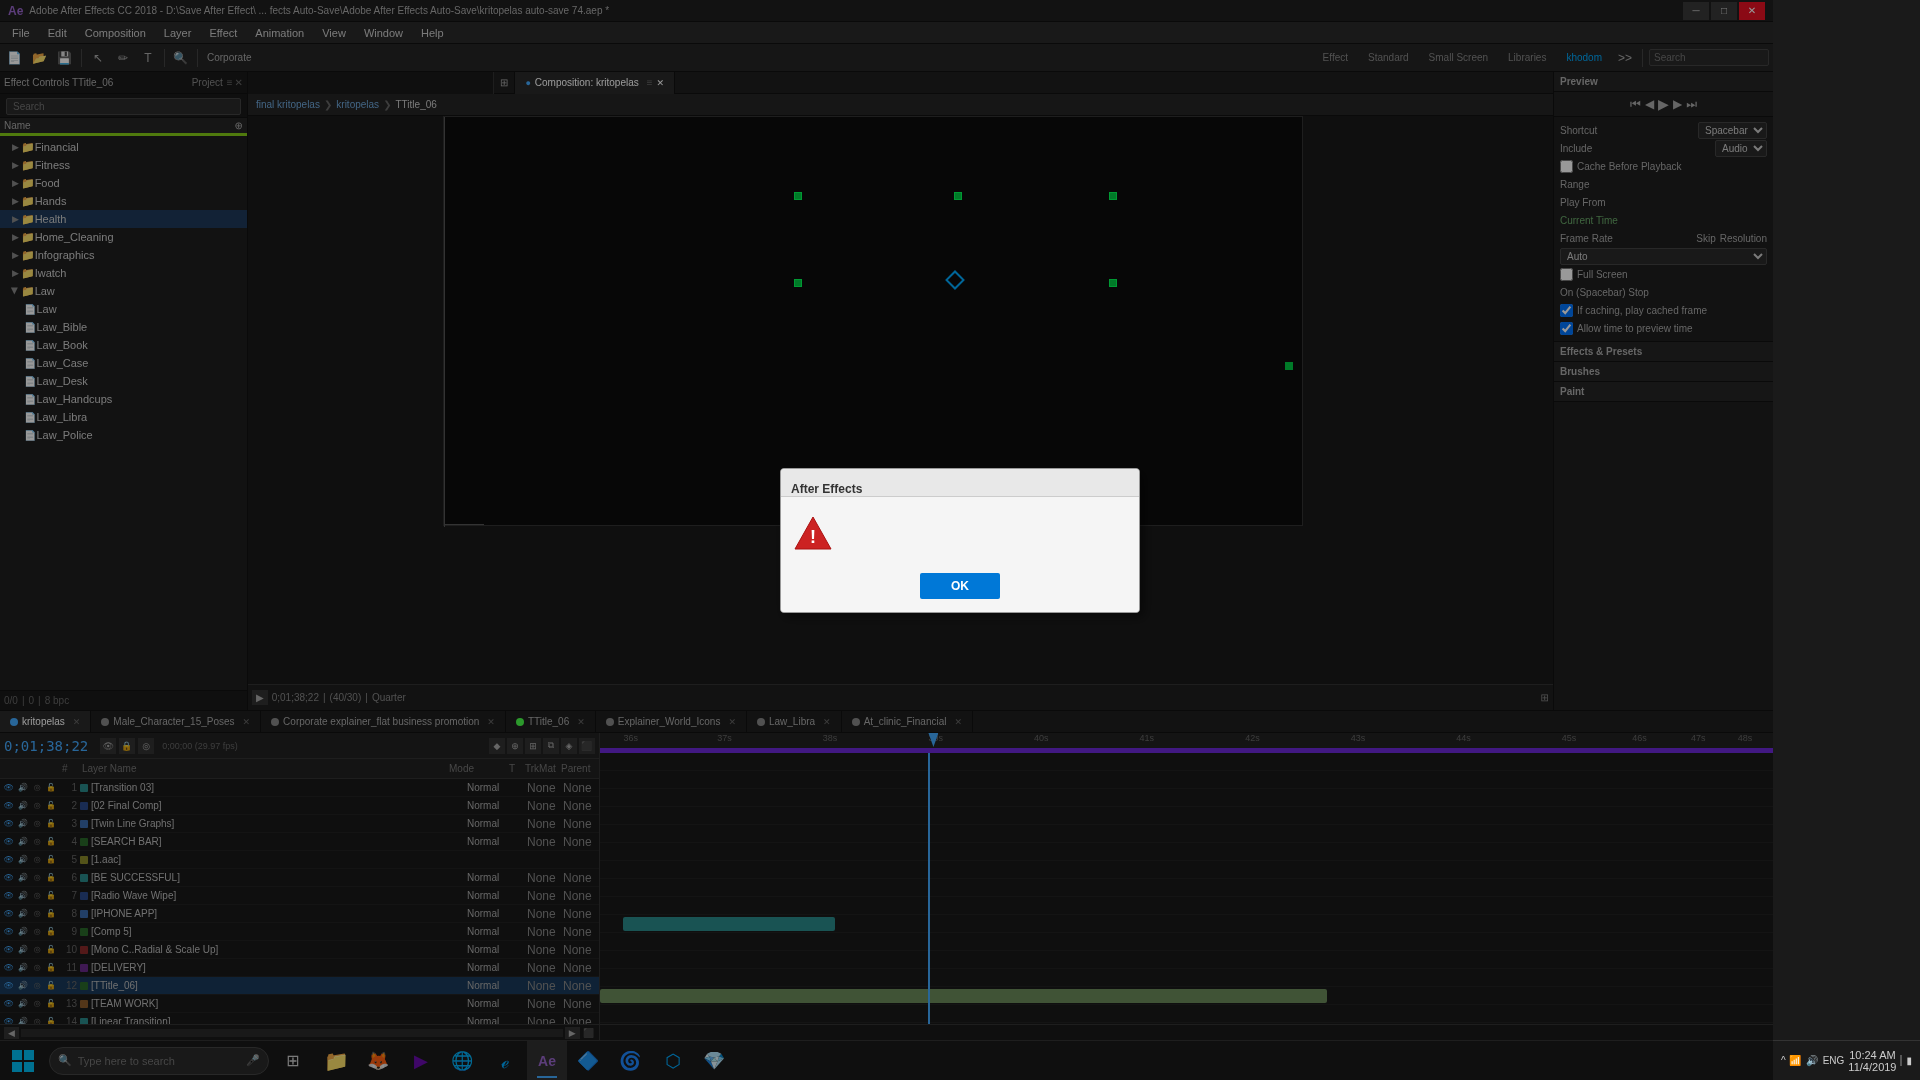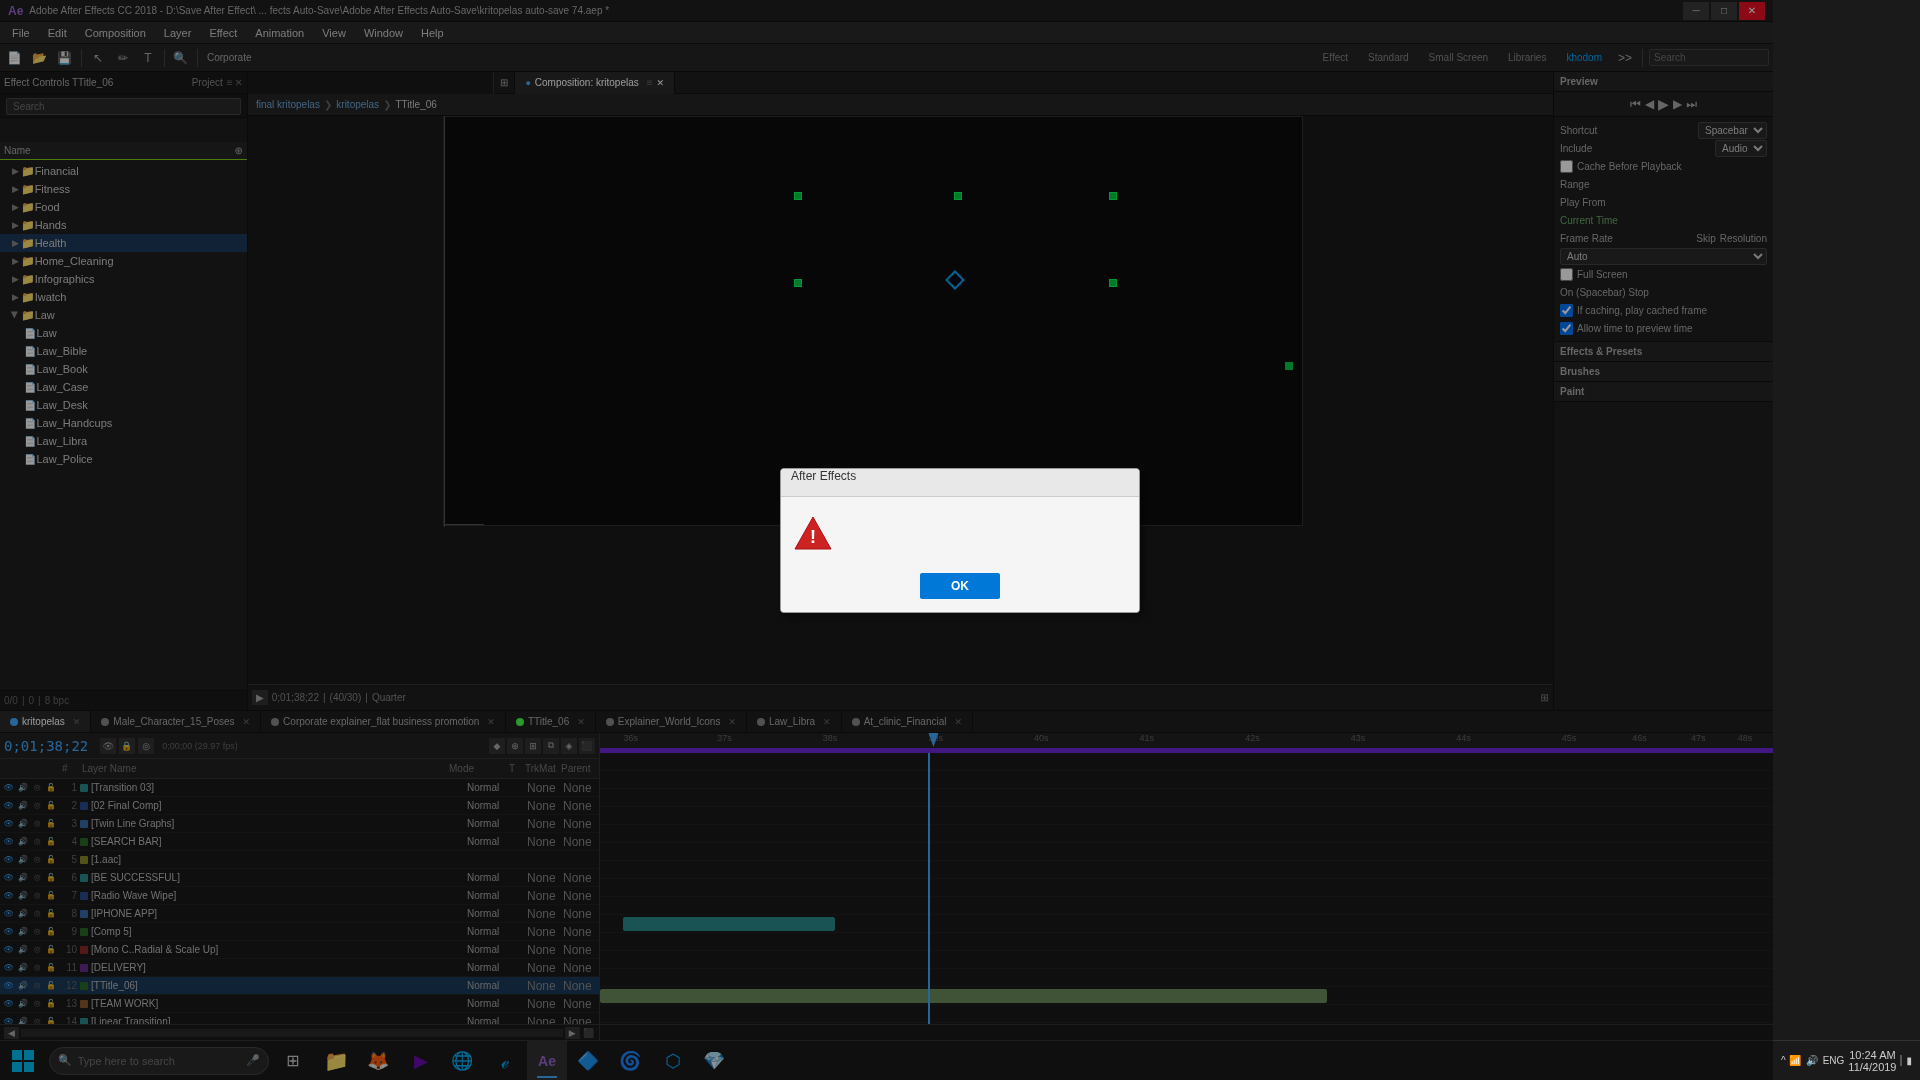--- a/index.html
+++ b/index.html
@@ -120,24 +120,23 @@
       flex: 1;
       overflow-y: auto;
       padding: 2px 0;
     }
     .tree-header {
       height: 18px;
       display: flex;
       align-items: center;
       padding: 0 4px;
       background: #252525;
-      border-bottom: 1px solid #84cc16;
+      border-bottom: 3px solid #84cc16;
       font-size: 10px;
       color: #aaa;
-      margin-top: 24px;
     }
     .tree-item {
       height: 18px;
       display: flex;
       align-items: center;
       padding: 0 4px;
       font-size: 11px;
       cursor: pointer;
     }
     .tree-item.selected { background: #1e3a5a; }
@@ -459,24 +458,24 @@
       border: 1px solid #999;
       box-shadow: 4px 4px 12px rgba(0,0,0,0.5);
       border-radius: 4px;
       overflow: hidden;
     }
     #modal-title-bar {
       height: 28px;
       background: #e8e8e8;
       border-bottom: 1px solid #ccc;
       display: flex;
-      align-items: flex-start;
+      align-items: flex-end;
       padding: 0 10px;
       font-size: 12px;
-      font-weight: normal;
+      font-weight: bold;
       color: #333;
     }
     #modal-body {
       padding: 16px 12px 12px;
       display: flex;
       align-items: flex-start;
       gap: 12px;
       background: #f5f5f5;
     }
     #modal-icon {

